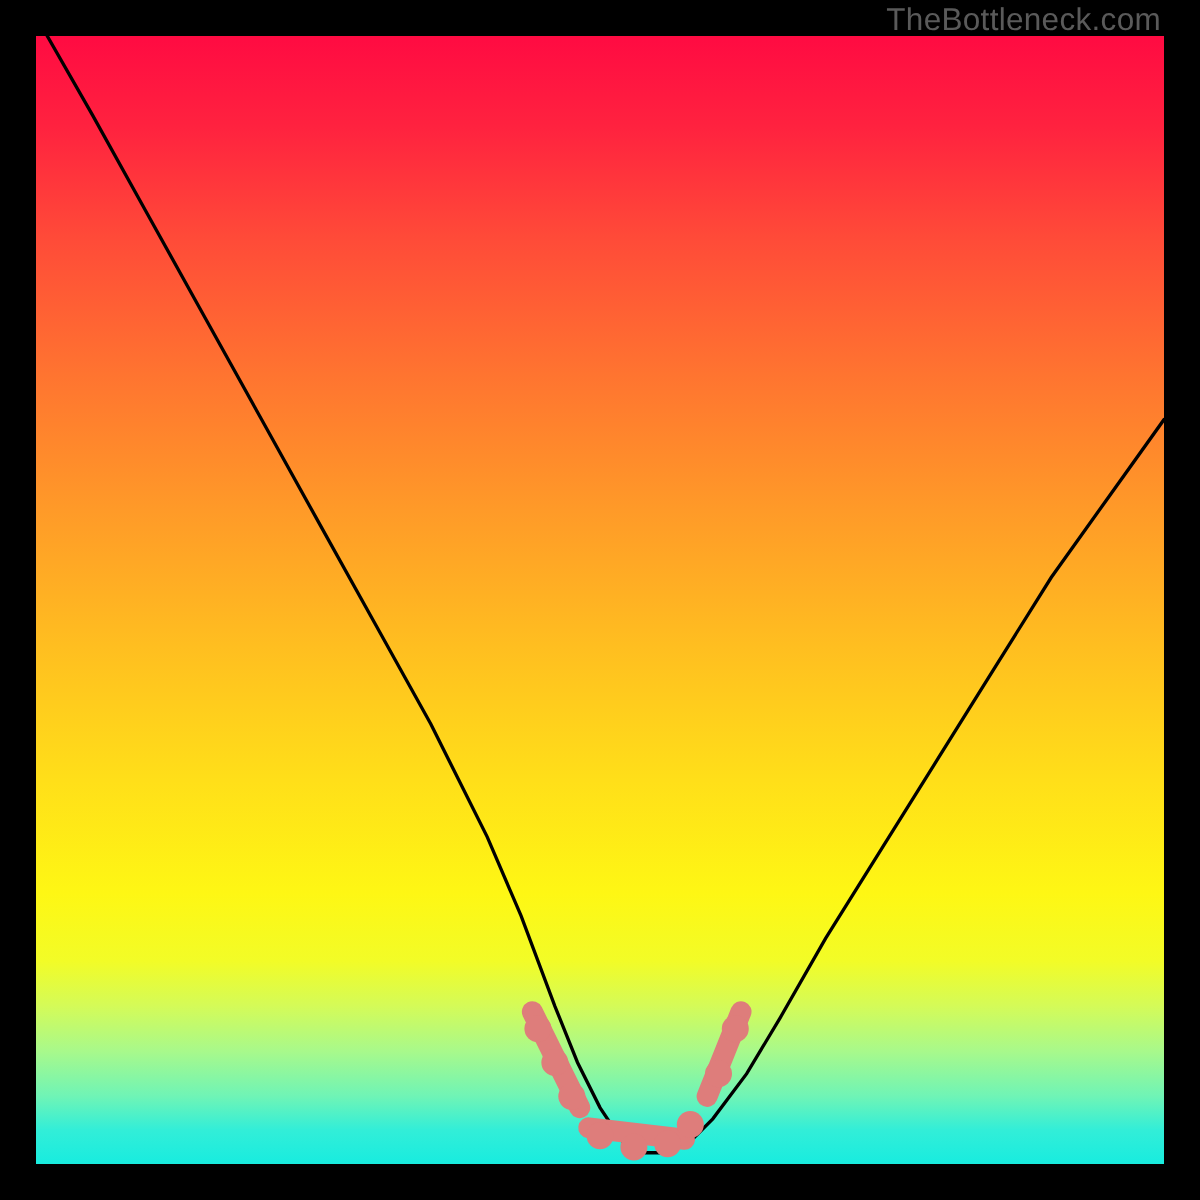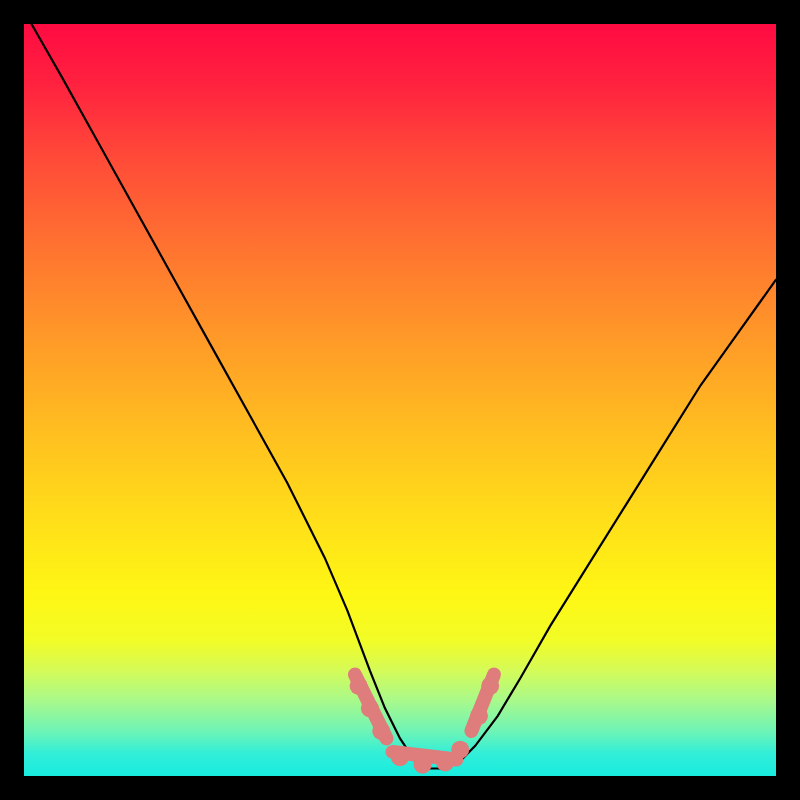--- a/index.html
+++ b/index.html
@@ -84,13 +84,14 @@
           <circle cx="357.2" cy="706.9" r="9" fill="#de7d7b"></circle>
           <circle cx="376.0" cy="733.2" r="9" fill="#de7d7b"></circle>
           <circle cx="398.6" cy="740.7" r="9" fill="#de7d7b"></circle>
           <circle cx="421.1" cy="738.5" r="9" fill="#de7d7b"></circle>
           <circle cx="436.2" cy="725.7" r="9" fill="#de7d7b"></circle>
           <circle cx="455.0" cy="691.8" r="9" fill="#de7d7b"></circle>
           <circle cx="466.2" cy="661.8" r="9" fill="#de7d7b"></circle>
         </g>
     </svg>
   </div>
+  <div class="attribution">TheBottleneck.com</div>
 </div>
 
 </body></html>

